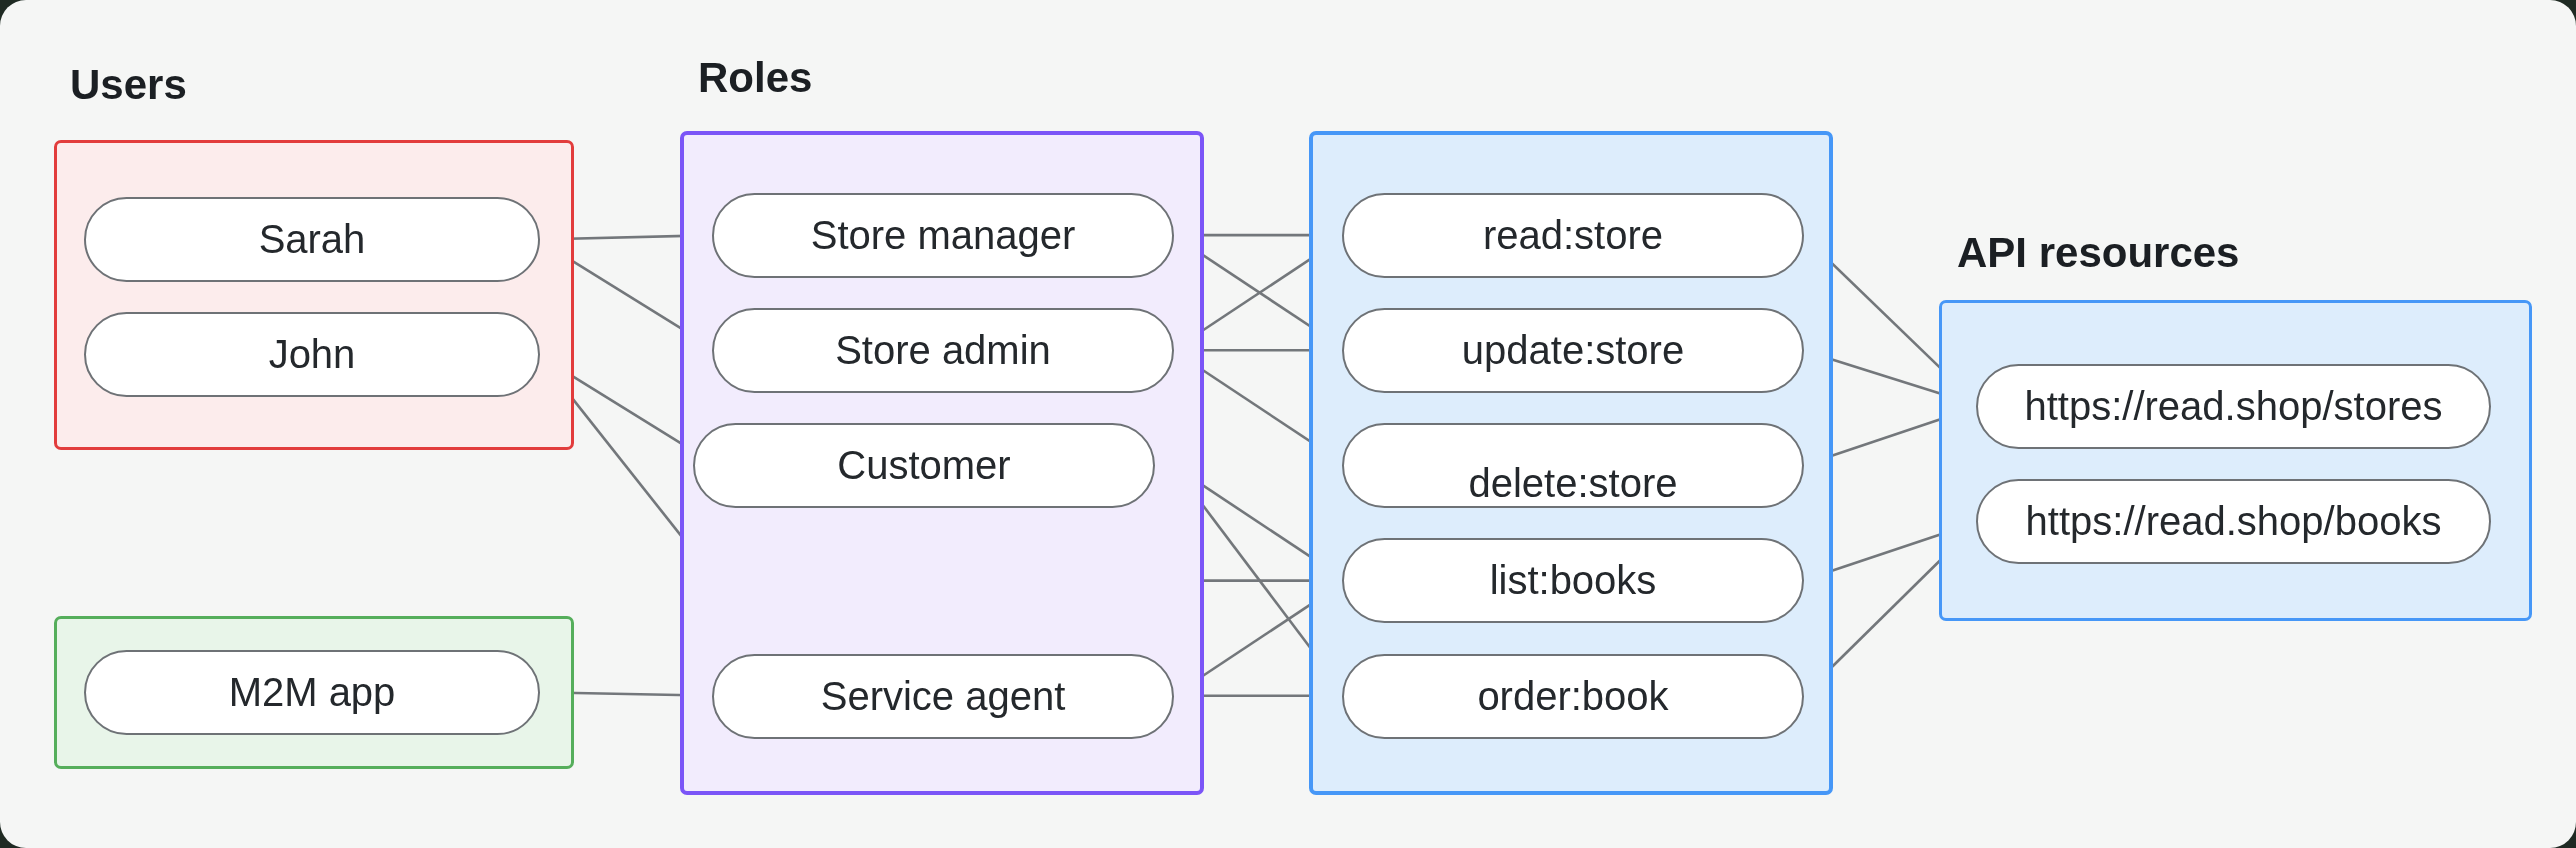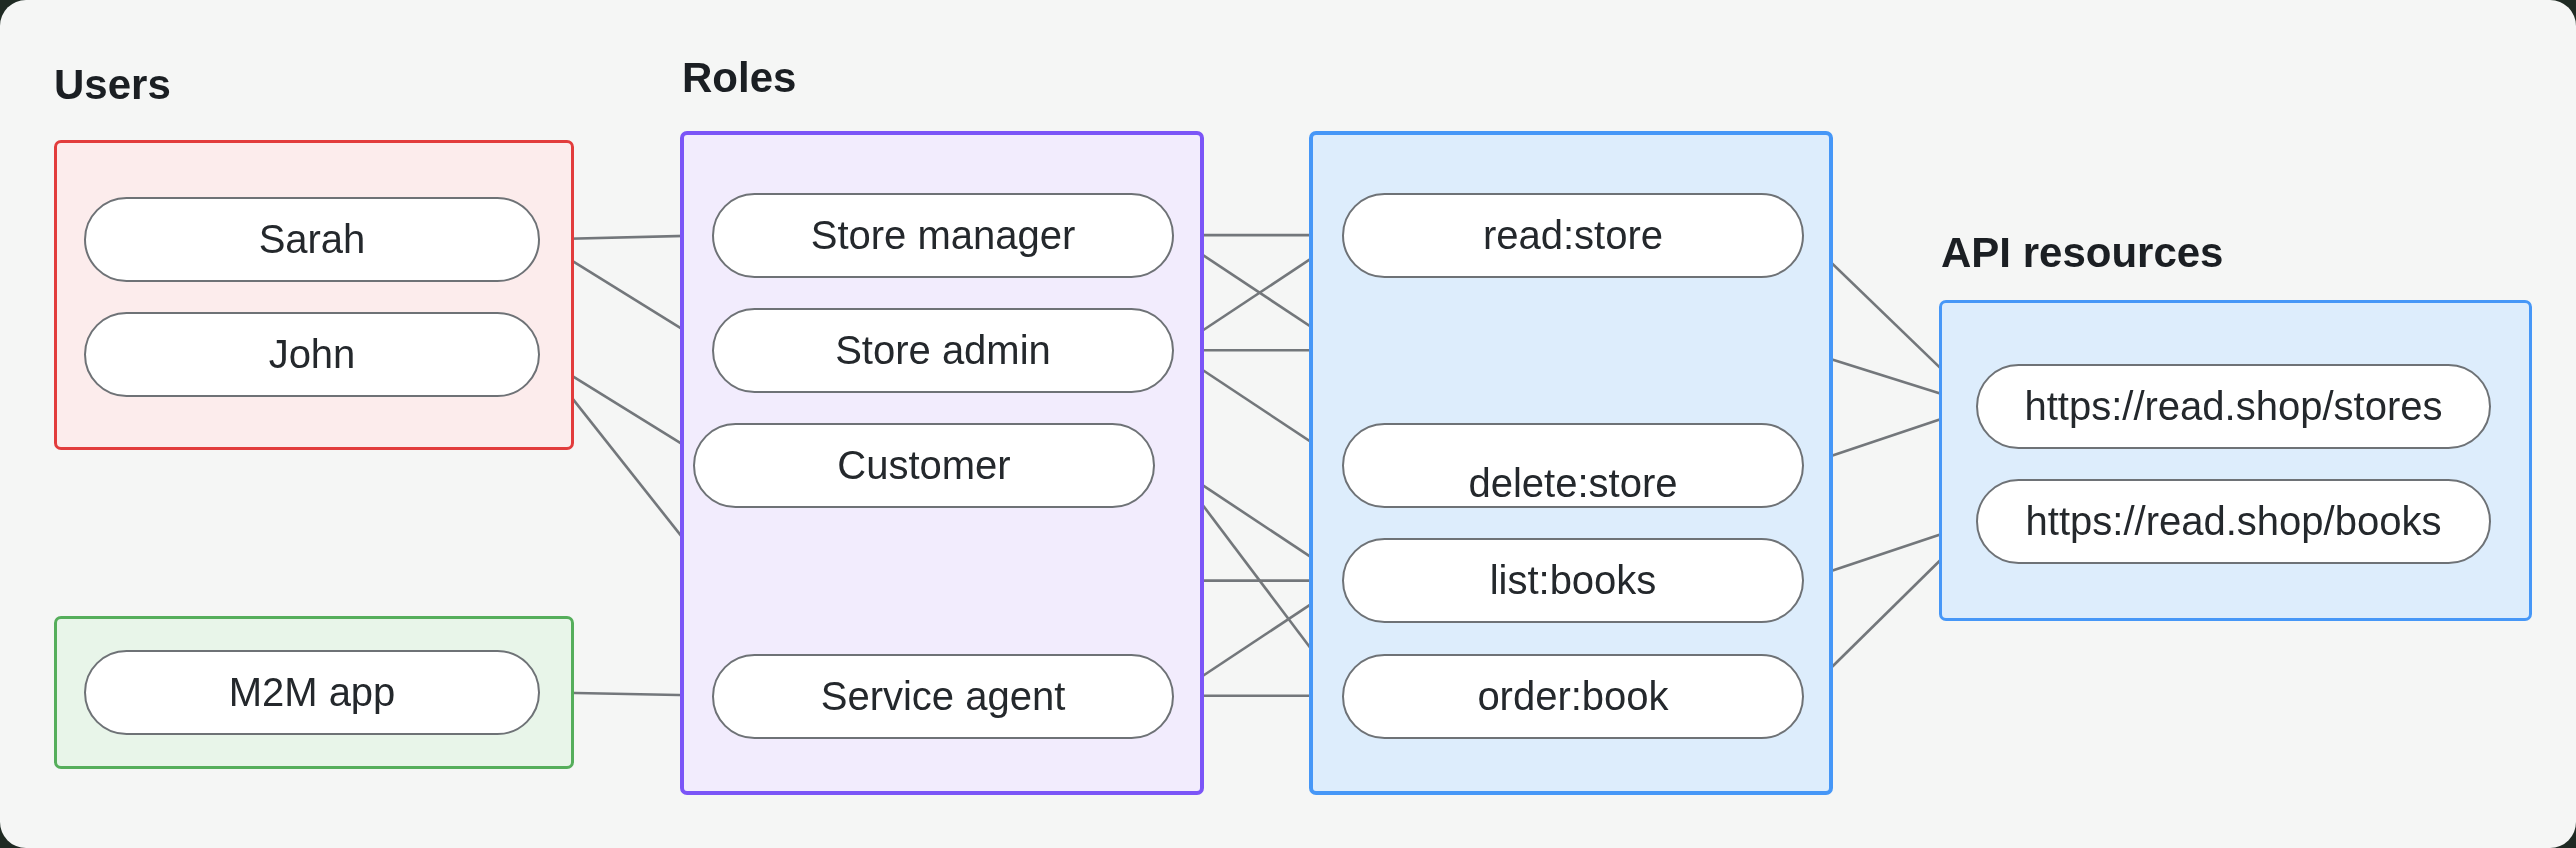--- a/index.html
+++ b/index.html
@@ -24,20 +24,21 @@
     height: 848px;
     pointer-events: none;
   }
   .glabel {
     position: absolute;
     font-size: 42px;
     font-weight: 600;
     color: #1b1f23;
     line-height: 1.15;
     white-space: nowrap;
+    margin-left: 16px;
   }
   .gbox {
     position: absolute;
     box-sizing: border-box;
     border-radius: 7px;
   }
   .gbox.users       { left: 54px;   top: 140px; width: 520px; height: 310px; background: #fcecec; border: 3.5px solid #e23c3c; }
   .gbox.m2m         { left: 54px;   top: 616px; width: 520px; height: 153px; background: #e8f5e9; border: 3.5px solid #55ae5b; }
   .gbox.roles       { left: 680px;  top: 131px; width: 524px; height: 664px; background: #f2ecfd; border: 4.4px solid #7b55f7; }
   .gbox.permissions { left: 1309px; top: 131px; width: 524px; height: 664px; background: #ddedfc; border: 4.4px solid #4697f7; }
@@ -129,20 +130,23 @@
   <div class="pill" style="left:693px; top:423px; width:462px;">
     <span>Customer</span>
   </div>
   <div class="pill" style="left:712px; top:654px; width:462px;">
     <span>Service agent</span>
   </div>
 
   <div class="pill" style="left:1342px; top:193px; width:462px;">
     <span>read:store</span>
   </div>
+  <div class="pill" style="left:1342px; top:308px; width:462px;">
+    <span>update:store</span>
+  </div>
   <div class="pill" style="left:1342px; top:423px; width:462px;align-items:flex-end;">
     <span>delete:store</span>
   </div>
   <div class="pill" style="left:1342px; top:538px; width:462px;">
     <span>list:books</span>
   </div>
   <div class="pill" style="left:1342px; top:654px; width:462px;">
     <span>order:book</span>
   </div>
 

